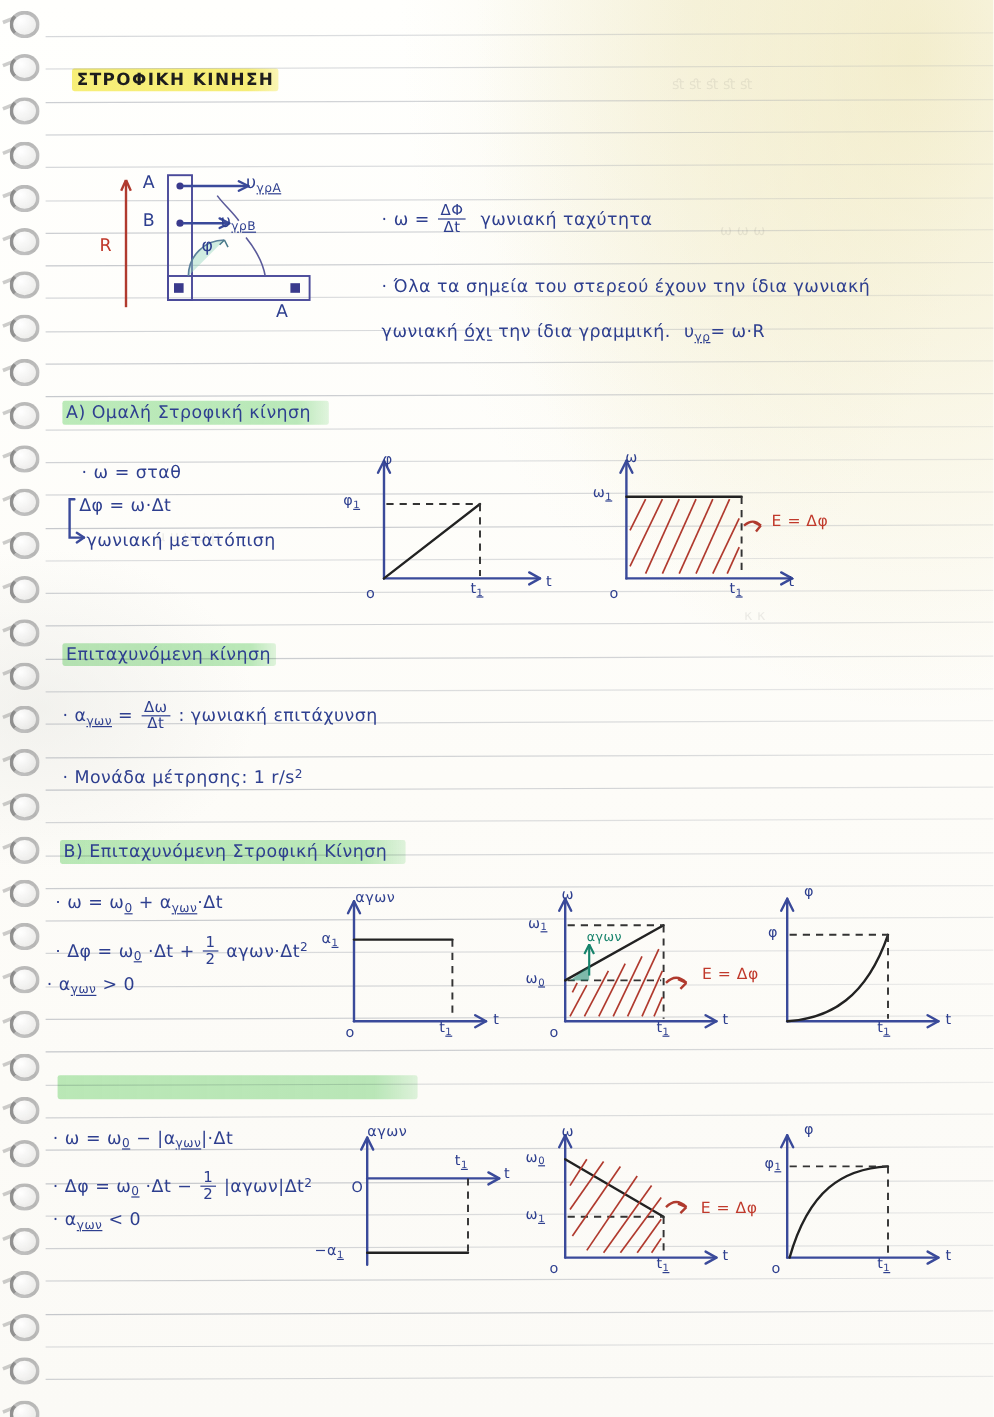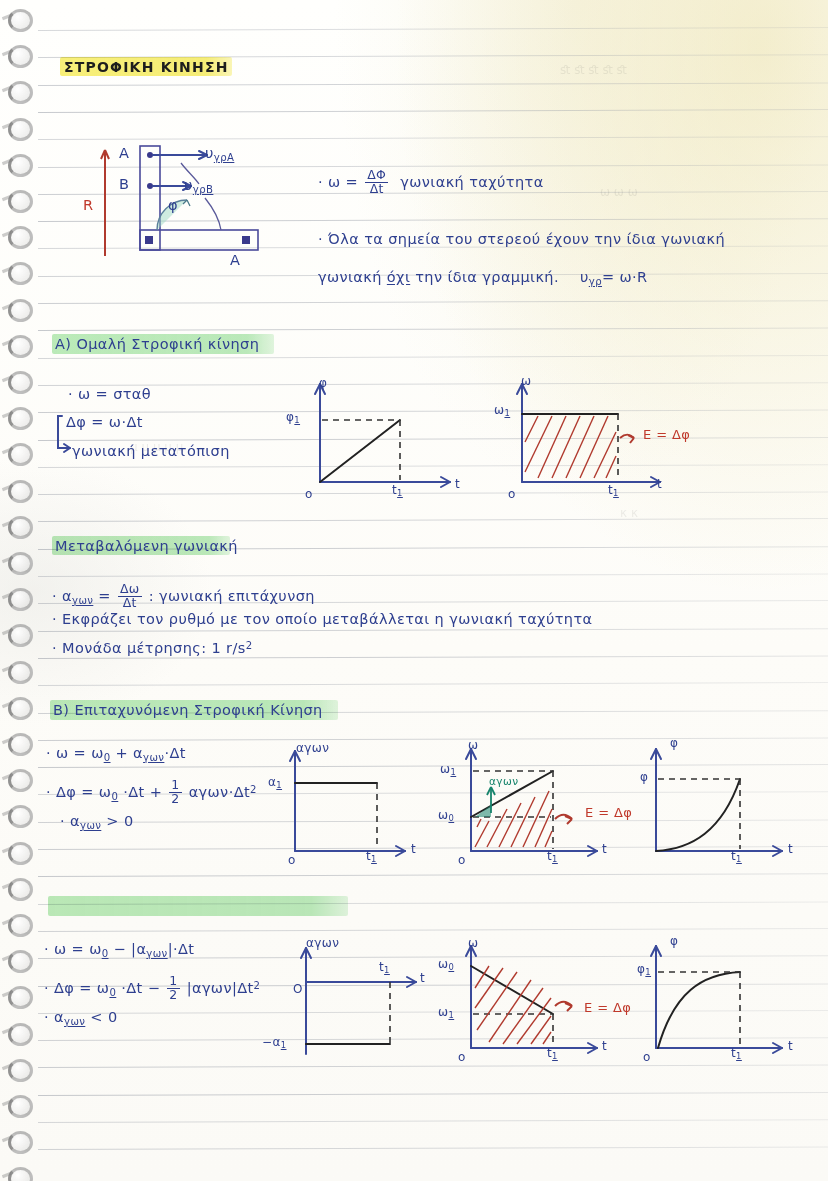--- a/index.html
+++ b/index.html
@@ -297,21 +297,21 @@
     <span>ω =</span>
     <span class="frac"><span class="num">ΔΦ</span><span class="den">Δt</span></span>
     &nbsp;<span>γωνιακή ταχύτητα</span>
   </div>
 
   <div class="hw" style="left:318px;top:231px;">· Όλα τα σημεία του στερεού έχουν την ίδια γωνιακή</div>
   <div class="hw" style="left:318px;top:269px;">
     <span>γωνιακή</span>
     <span class="ul">όχι</span>
     <span>την ίδια γραμμική.</span>
-    <span class="red" style="margin-left:16px;"><span>υ</span><span class="sub">γρ</span><span>= ω·R</span></span>
+    <span class="red" style="margin-left:6px;"><span>υ</span><span class="sub">γρ</span><span>= ω·R</span></span>
   </div>
 
   <div class="hl hl-g" style="left:52px;top:334px;width:222px;height:20px;"></div>
   <div class="hw" style="left:55px;top:336px;">Α) Ομαλή Στροφική κίνηση</div>
 
   <div class="hw" style="left:68px;top:386px;">· ω = σταθ</div>
   <div class="hw" style="left:66px;top:414px;">Δφ = ω·Δt</div>
   <div class="hw" style="left:72px;top:443px;">γωνιακή μετατόπιση</div>
   <svg style="left:56px;top:412px;" width="20" height="42">
     <path class="ax" d="M6,4 L2,4 L2,36 L14,36" stroke-width="1.6"></path>
@@ -359,48 +359,47 @@
   <div class="hw small" style="left:521px;top:374px;">ω</div>
   <div class="hw small" style="left:657px;top:477px;">t</div>
   <div class="hw small" style="left:508px;top:487px;">ο</div>
   <div class="hw small" style="left:494px;top:403px;">
     <span></span><span>ω</span><span class="sub">1</span></div>
   <div class="hw small" style="left:608px;top:483px;">
     <span>t</span><span class="sub">1</span></div>
   <div class="hw red small" style="left:643px;top:427px;font-size:13px;">Ε = Δφ</div>
 
   <div class="hl hl-g" style="left:52px;top:536px;width:178px;height:19px;"></div>
-  <div class="hw" style="left:55px;top:538px;">Μεταβαλόμενη γωνιακή</div>
+  <div class="hw" style="left:55px;top:538px;">Επιταχυνόμενη κίνηση</div>
 
   <div class="hw" style="left:52px;top:583px;">
     <span>· α</span><span class="sub">γων</span>
     <span>=</span>
     <span class="frac"><span class="num">Δω</span><span class="den">Δt</span></span>
     <span>: γωνιακή επιτάχυνση</span>
   </div>
-  <div class="hw" style="left:52px;top:611px;">· Εκφράζει τον ρυθμό με τον οποίο μεταβάλλεται η γωνιακή ταχύτητα</div>
   <div class="hw" style="left:52px;top:640px;">
     <span>· Μονάδα μέτρησης: 1</span>
     <span>r/s</span><span class="sup">2</span>
   </div>
 
   <div class="hl hl-g" style="left:50px;top:700px;width:288px;height:20px;"></div>
   <div class="hw" style="left:53px;top:702px;">Β) Επιταχυνόμενη Στροφική Κίνηση</div>
 
   <div class="hw" style="left:46px;top:745px;">
     <span>· ω = ω</span><span class="sub">0</span>
     <span>+ α</span><span class="sub">γων</span><span>·Δt</span>
   </div>
   <div class="hw" style="left:46px;top:779px;">
     <span>· Δφ = ω</span><span class="sub">0</span>
     <span>·Δt +</span>
     <span class="frac"><span class="num">1</span><span class="den">2</span></span>
     <span>αγων</span><span>·Δt</span><span class="sup">2</span>
   </div>
-  <div class="hw" style="left:60px;top:813px;">
+  <div class="hw" style="left:39px;top:813px;">
     <span>· α</span><span class="sub">γων</span>
     <span>&gt; 0</span>
   </div>
 
   <svg style="left:283px;top:745px;" width="150" height="122" viewBox="0 0 150 122">
     <path class="ax" d="M12,106 L122,106"></path>
     <path class="ax" d="M122,106 L113,101 M122,106 L113,111"></path>
     <path class="ax" d="M12,106 L12,6"></path>
     <path class="ax" d="M12,6 L7,16 M12,6 L17,16"></path>
     <path class="curve" d="M12,38 L94,38"></path>

